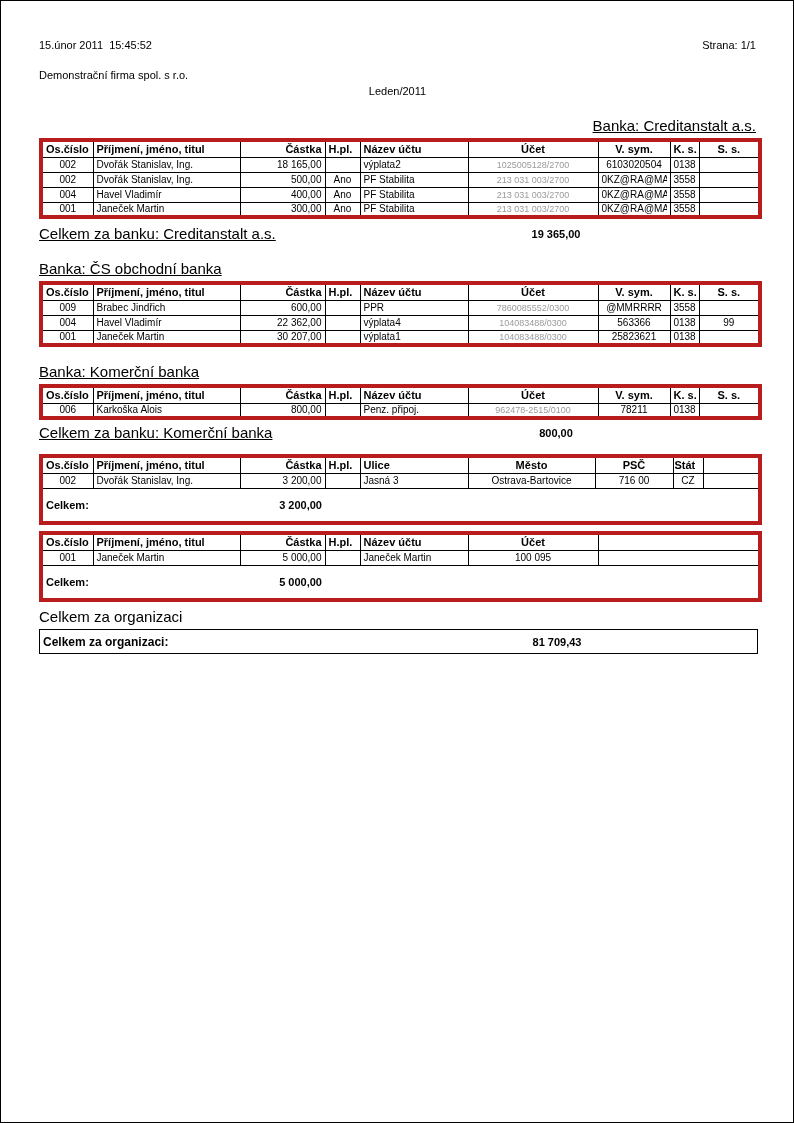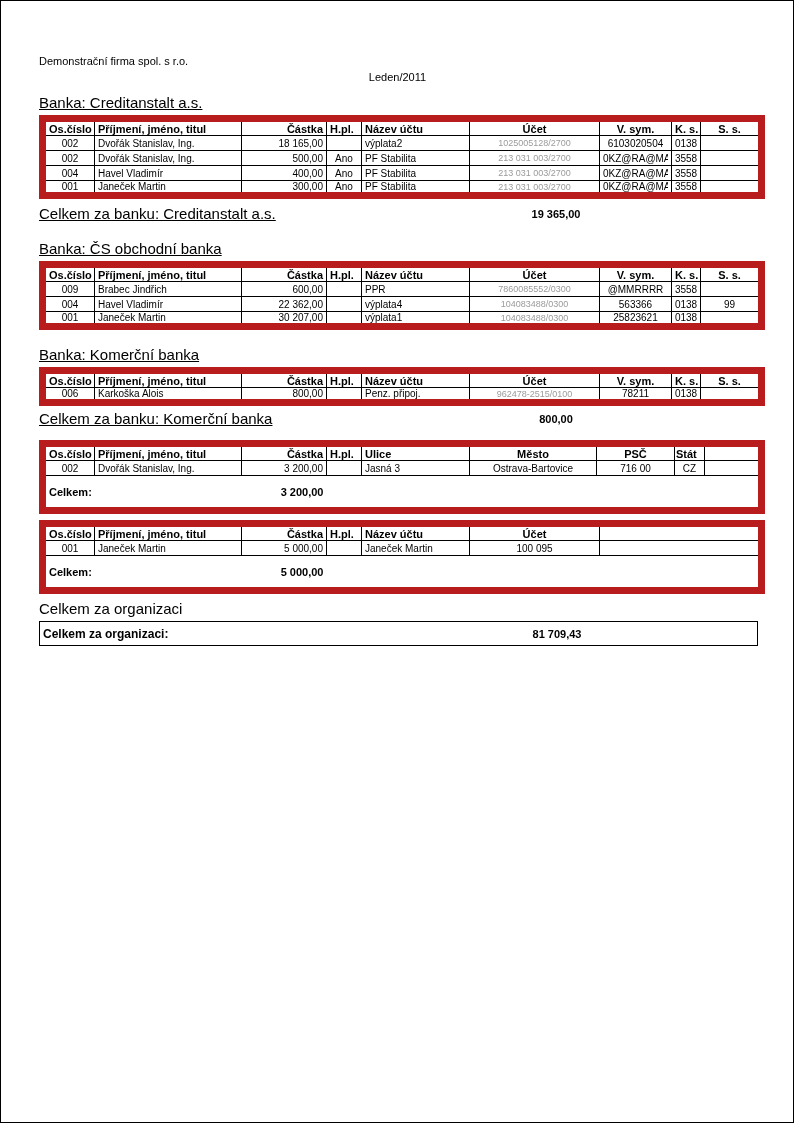--- a/index.html
+++ b/index.html
@@ -14,25 +14,25 @@
     color:#000;
     overflow:hidden;
   }
   .meta-row{display:flex;justify-content:space-between;font-size:11px;line-height:14px;}
   .meta-row .dt{white-space:pre;}
   .company{font-size:11px;line-height:14px;margin-top:16px;}
   .title{ text-align:center;font-weight:bold;font-size:28px;line-height:32px;margin-top:5px;letter-spacing:0;}
   .subtitle{text-align:center;font-size:11px;margin-top:3px;}
   .section-heading{font-size:15px;line-height:18px;text-decoration:underline;}
   .section-heading.nounderline{text-decoration:none;}
-  .h-bank1{margin-top:11px;}
+  .h-bank1{margin-top:20px;text-align:right;}
   .h-bank2{margin-top:17px;}
   .h-bank3{margin-top:16px;}
   .h-org{margin-top:6px;}
-  table{border-collapse:collapse;table-layout:fixed;width:719px;margin-top:3px;border:7px solid #b91c1c;}
+  table{border-collapse:collapse;table-layout:fixed;width:719px;margin-top:3px;border:4px solid #b91c1c;}
   .t-addr{margin-top:12px;}
   .t-acct2{margin-top:6px;}
   th,td{border:1px solid #000;box-sizing:border-box;padding:0 3px;overflow:hidden;white-space:nowrap;}
   th{font-size:11px;font-weight:bold;height:17px;}
   td{font-size:10px;height:15px;}
   .c{text-align:center;} .l{text-align:left;} .r{text-align:right;}
   .grey{color:#9b9b9b;font-size:9px;}
   .clipc{overflow:hidden;text-align:center;white-space:nowrap;width:100%;}
   .sumrow td{border-left:none;border-right:none;font-weight:bold;font-size:11px;height:35px;}
   .total-line{position:relative;margin-top:6px;height:18px;}
@@ -42,20 +42,24 @@
     border:1px solid #000;display:flex;align-items:center;
   }
   .org-box .lbl{font-weight:bold;font-size:12px;padding-left:3px;}
   .org-box .amt{position:absolute;left:447px;width:140px;text-align:center;font-weight:bold;font-size:11px;}
 </style>
 </head>
 <body>
 
 <div class="page">
 
+  <div class="meta-row">
+    <span class="dt">15.únor 2011  15:45:52</span>
+    <span>Strana: 1/1</span>
+  </div>
   <div class="company">Demonstrační firma spol. s r.o.</div>
 
   <div class="subtitle">Leden/2011</div>
 
   <div class="section-heading h-bank1">Banka: Creditanstalt a.s.</div>
   <table>
     <colgroup>
       <col style="width:52px">
         <col style="width:147px">
         <col style="width:85px">

